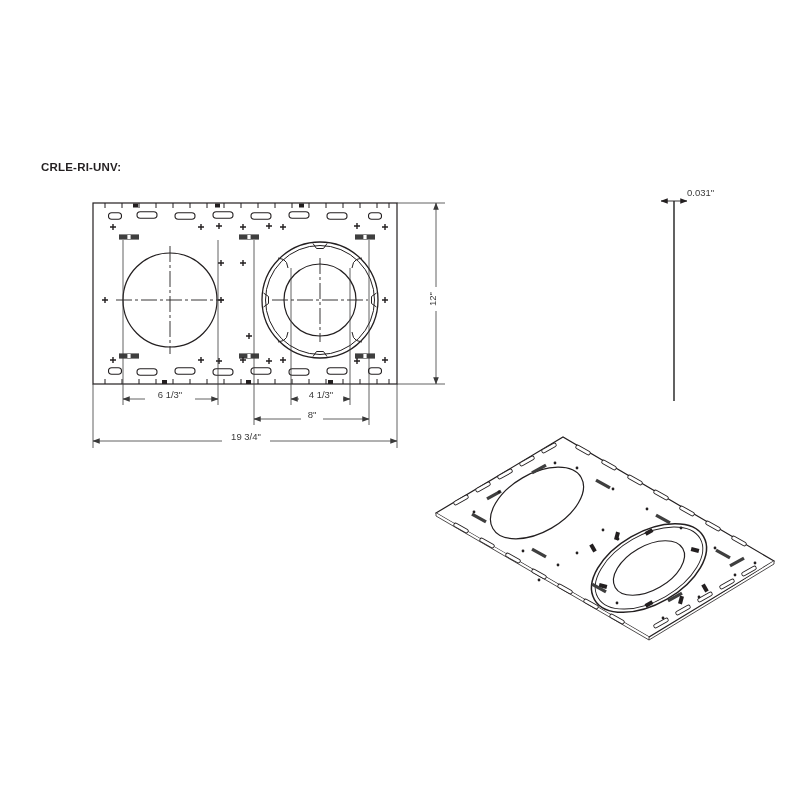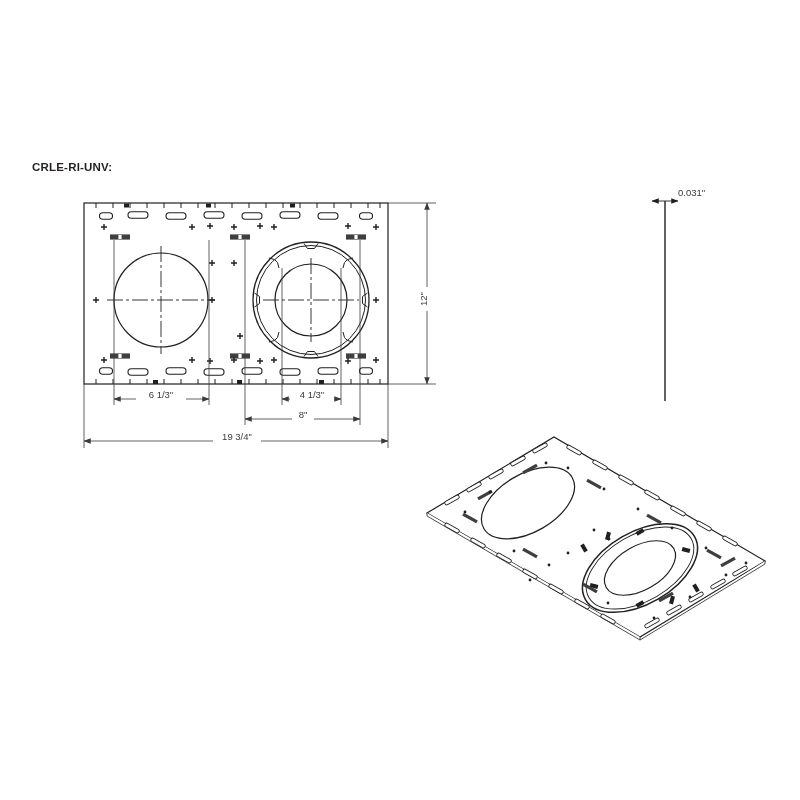--- a/index.html
+++ b/index.html
@@ -10,21 +10,21 @@
   }
   body {
     width: 800px;
     height: 800px;
     font-family: "Liberation Sans", sans-serif;
     position: relative;
     overflow: hidden;
   }
   #drawing-root {
     position: absolute;
-    left: 8px;
+    left: 17px;
     top: 0;
     width: 770px;
     height: 800px;
   }
   .part-title {
     position: absolute;
     left: 24px;
     top: 161px;
     font-size: 11.5px;
     font-weight: bold;

